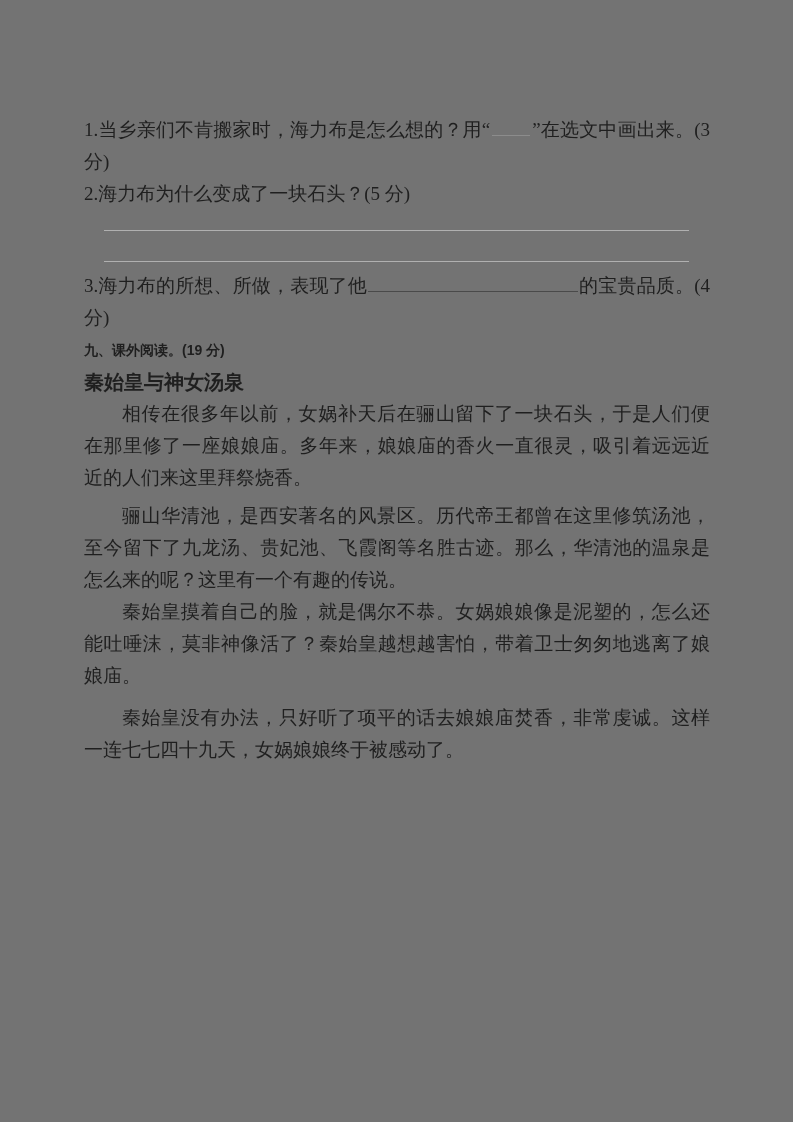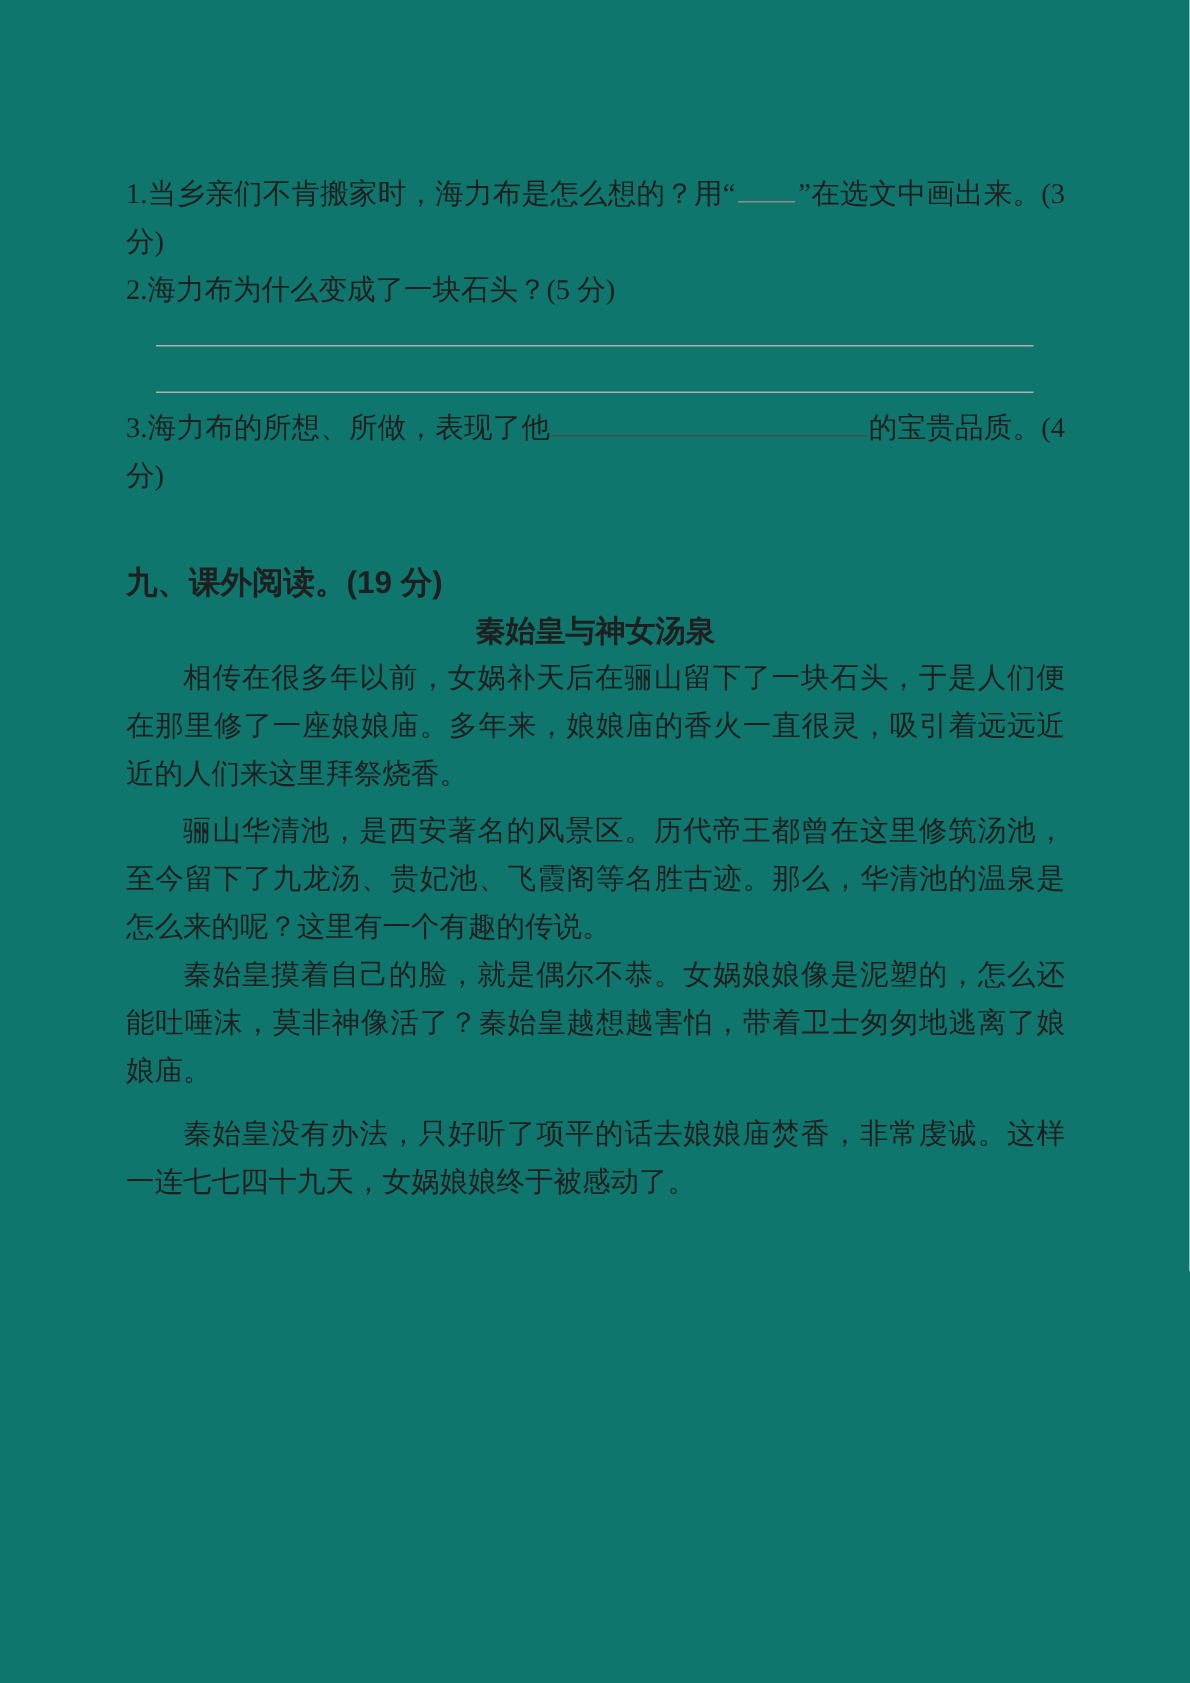--- a/index.html
+++ b/index.html
@@ -4,21 +4,21 @@
 <style>
   html, body {
     margin: 0;
     padding: 0;
     background: #ffffff;
   }
   .page {
     position: relative;
     width: 793px;
     height: 1122px;
-    background: #0f766e;
+    background: #737373;
     overflow: hidden;
     font-family: "Liberation Serif", "DejaVu Serif", serif;
     color: #1f1f1f;
   }
   .content {
     box-sizing: border-box;
     margin: 0 auto;
     padding-top: 114px;
     width: 793px;
     padding-left: 84px;
@@ -51,28 +51,26 @@
   }
   .answer-line-2 {
     height: 30px;
   }
   .q3 {
     margin-top: 8px;
   }
   .section-header {
     font-family: "Liberation Sans", "DejaVu Sans", sans-serif;
     font-weight: bold;
-    font-size: 21px;
-    margin-top: 39px;
+    font-size: 14px;
   }
   .passage-title {
     font-family: "Liberation Sans", "DejaVu Sans", sans-serif;
     font-weight: bold;
     font-size: 20px;
-    text-align: center;
   }
   .para {
     margin: 0;
     text-align: justify;
     text-indent: 2em;
   }
   .para-first {
     margin-top: 6px;
   }
   .para-gap-sm {

